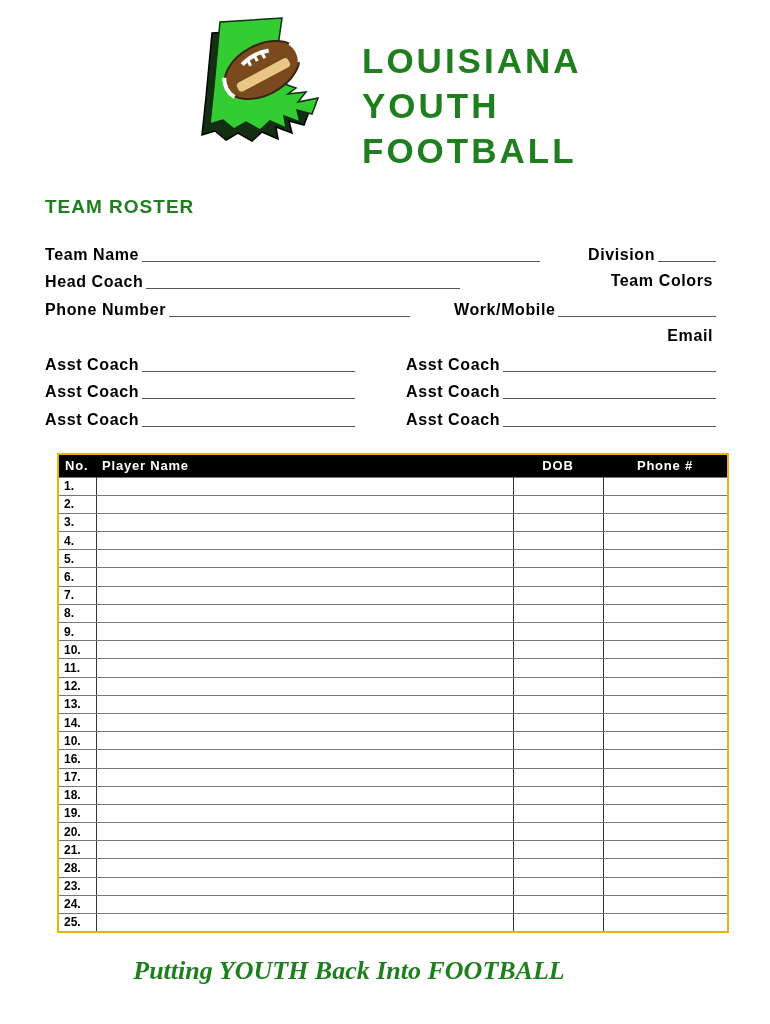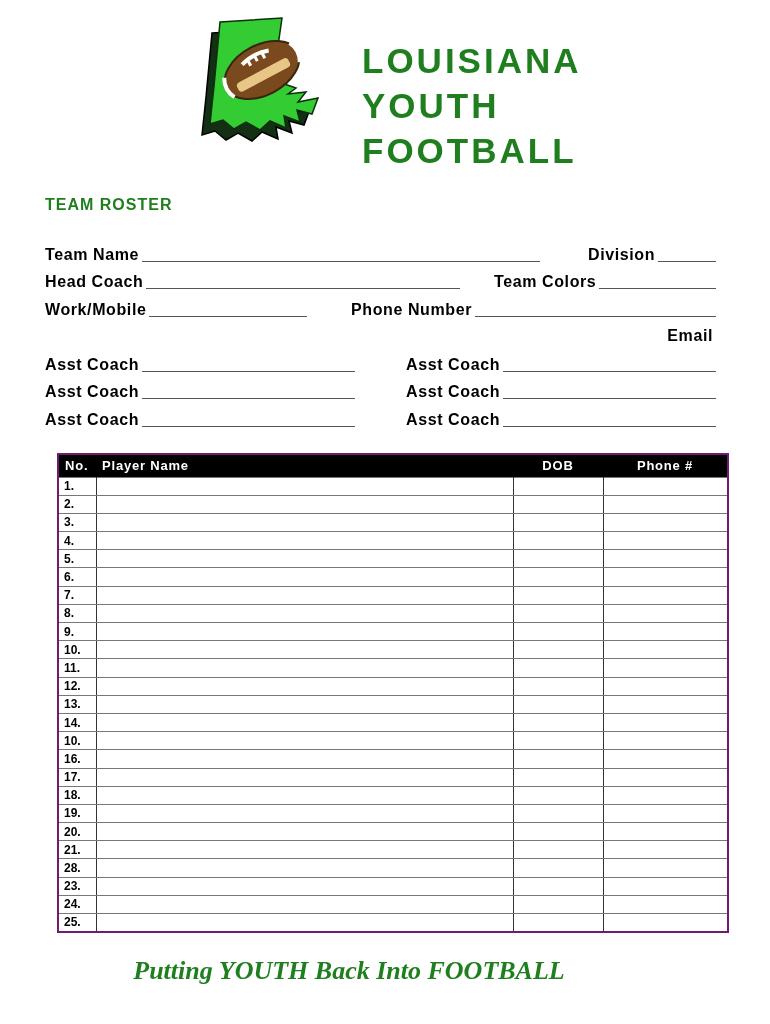--- a/index.html
+++ b/index.html
@@ -22,21 +22,21 @@
     font-size: 35px;
     line-height: 45px;
     letter-spacing: 3px;
     font-family: "Liberation Sans", sans-serif;
     white-space: nowrap;
   }
 
   
   .page-title {
     position: absolute; left: 45px; top: 196px;
-    font-size: 16px; font-weight: bold; letter-spacing: 1px;
+    font-size: 19px; font-weight: bold; letter-spacing: 1px;
     color: #1F7F1F;
   }
 
   
   .form { position: absolute; left: 45px; top: 234px; width: 671px; }
   .form-row {
     display: flex; justify-content: space-between;
     height: 27.5px; align-items: flex-end;
   }
   .field { display: flex; align-items: flex-end; }
@@ -44,30 +44,30 @@
     white-space: nowrap;
     font-weight: bold; font-size: 16px; letter-spacing: 0.6px;
     padding-right: 3px; line-height: 14px;
   }
   .field .line {
     flex: 1; height: 13px;
     border-bottom: 1.4px solid #555;
     cursor: text;
   }
   .w-r1l { width: 495px; } .w-r1r { width: 128px; }
-  .w-r2l { width: 415px; } .w-r2r { width: 222px; }
+  .w-r2l { width: 415px; } .w-r2r { width: 222px; flex-direction: column; }
   .w-r3l { width: 365px; } .w-r3r { width: 262px; }
   .w-full { width: 671px; flex-direction: column; }
   .w-al { width: 310px; }  .w-ar { width: 310px; }
 
   
   .roster {
     position: absolute; left: 57px; top: 453px;
     width: 670px; border-collapse: collapse; table-layout: fixed;
-    border: 2px solid #701a75;
+    border: 2px solid #eab308;
   }
   .roster th {
     background: #000; color: #fff;
     font-size: 13px; font-weight: bold; letter-spacing: 0.8px;
     height: 23px; padding: 0 6px;
   }
   .roster th.col0, .roster th.col1 { text-align: left; }
   .roster th.col2, .roster th.col3 { text-align: center; }
   .roster td {
     height: 18.2px;
@@ -143,26 +143,26 @@
       <span class="label">Head Coach</span>
       <span class="line"></span>
     </div>
     <div class="field w-r2r">
       <span class="label">Team Colors</span>
       <span class="line"></span>
     </div>
   </div>
 
   <div class="form-row">
+    <div class="field w-r3l">
+      <span class="label">Phone Number</span>
+      <span class="line"></span>
+    </div>
     <div class="field w-r3r">
       <span class="label">Work/Mobile</span>
-      <span class="line"></span>
-    </div>
-    <div class="field w-r3l">
-      <span class="label">Phone Number</span>
       <span class="line"></span>
     </div>
   </div>
 
   <div class="form-row">
     <div class="field w-full">
       <span class="label">Email</span>
       <span class="line"></span>
     </div>
   </div>

